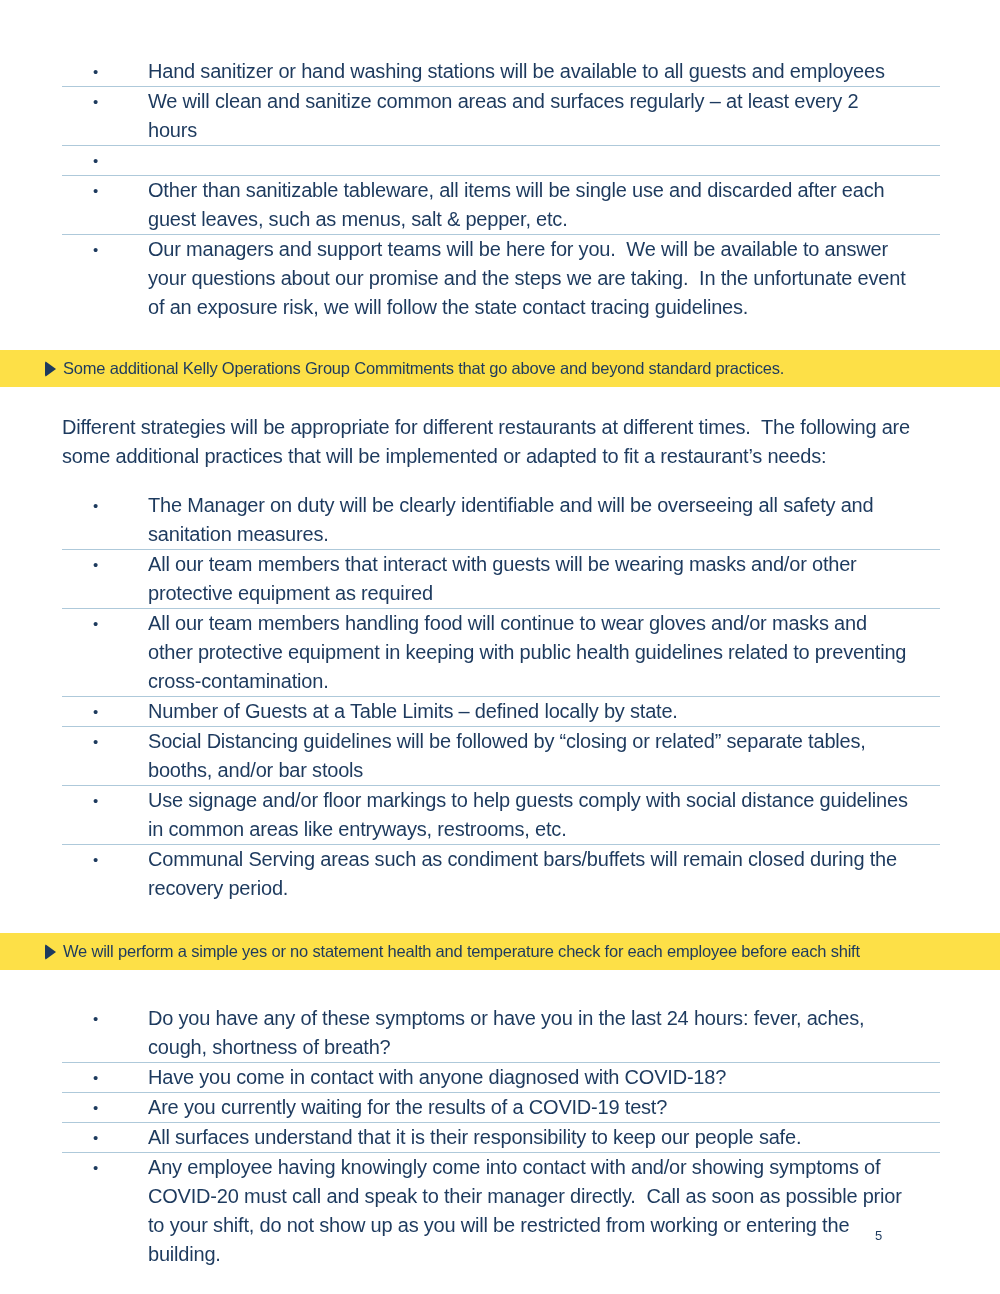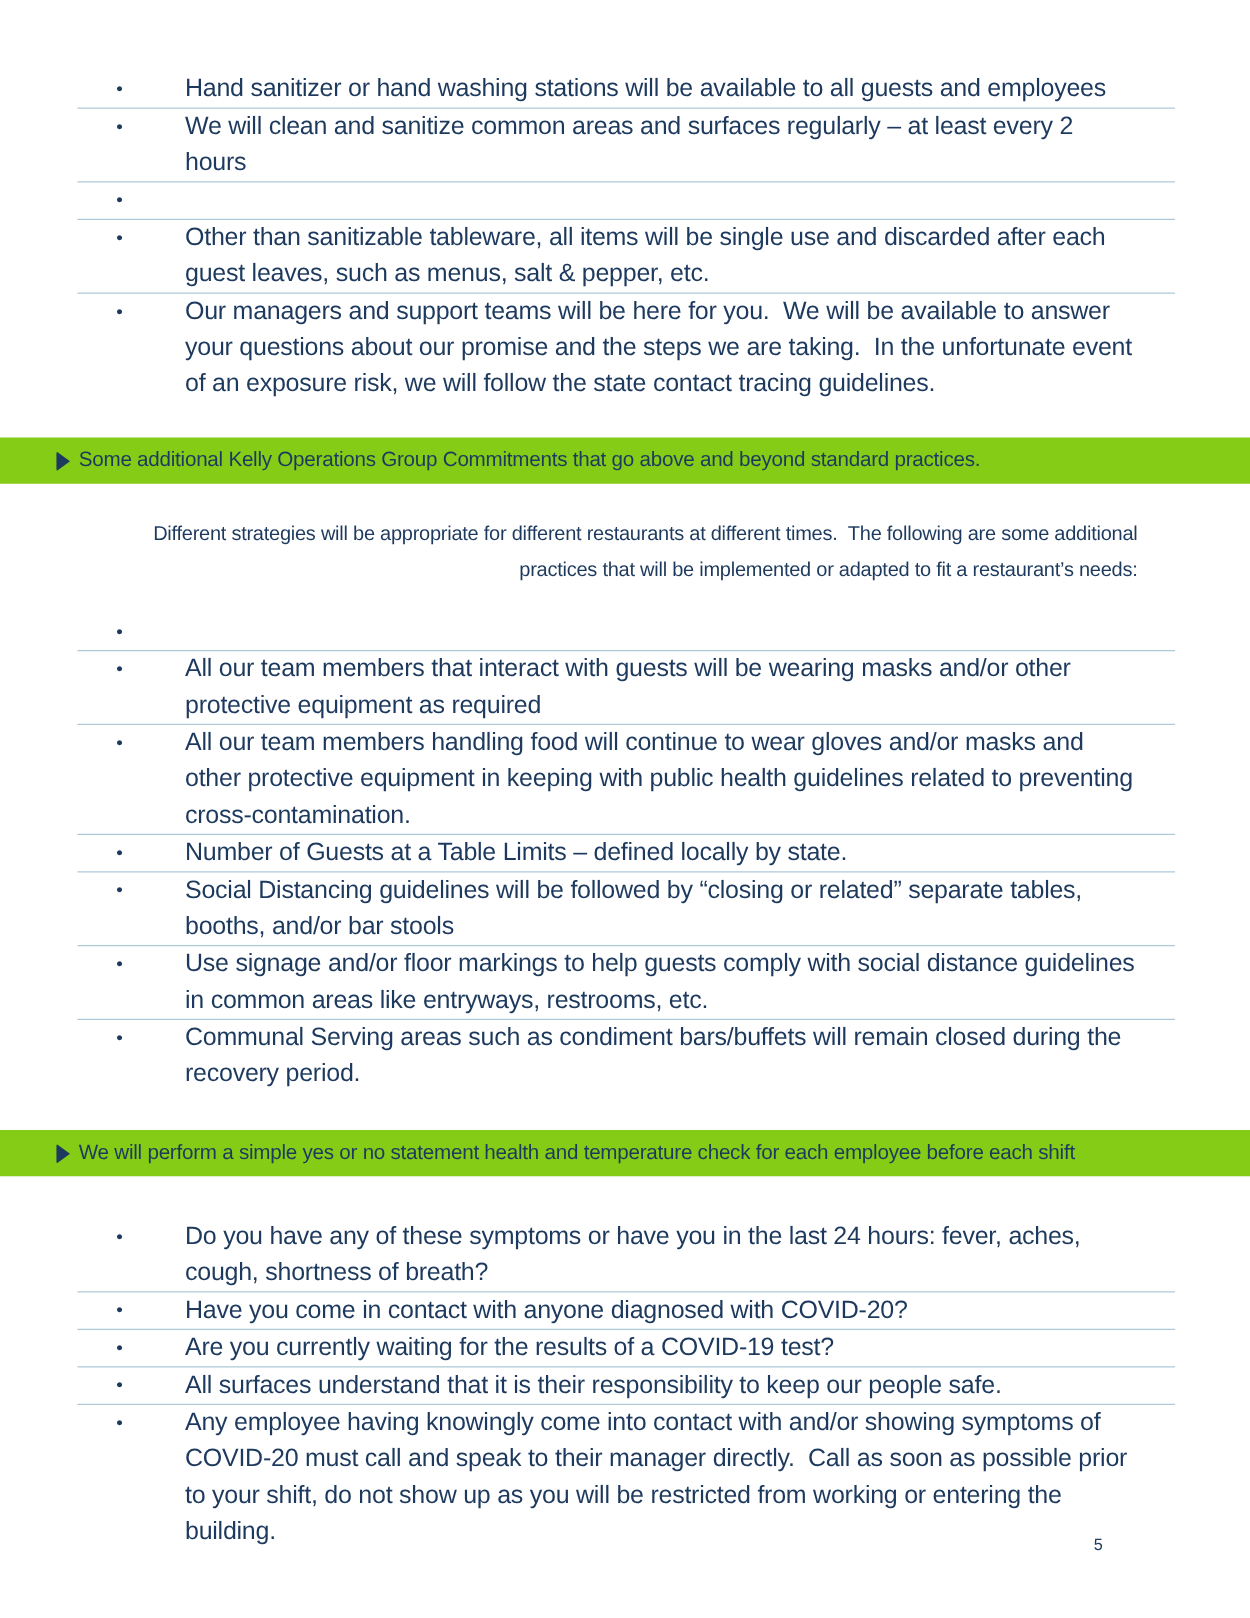--- a/index.html
+++ b/index.html
@@ -29,21 +29,21 @@
     line-height: 29px;
   }
   .item-text {
     flex: 1;
     font-size: 20px;
     line-height: 29px;
     padding-right: 28px;
     white-space: pre-wrap;
   }
   .band {
-    background: #84cc16;
+    background: #fde047;
     display: flex;
     align-items: flex-start;
     padding: 5px 60px 5px 45px;
   }
   .band-one { margin-top: 28px; }
   .band-two { margin-top: 30px; }
   .arrow-icon {
     width: 0; height: 0;
     border-top: 8px solid transparent;
     border-bottom: 8px solid transparent;
@@ -53,24 +53,23 @@
     flex: 0 0 auto;
   }
   .band-text {
     font-size: 16.5px;
     line-height: 27px;
     max-width: 800px;
     white-space: pre-wrap;
   }
   .paragraph {
     margin: 26px 90px 20px 62px;
-    font-size: 16px;
+    font-size: 20px;
     line-height: 29px;
     white-space: pre-wrap;
-    text-align: right;
   }
   .spacer-after-band { height: 34px; }
   .page-number {
     position: absolute;
     top: 1228px;
     right: 118px;
     font-size: 13px;
   }
 </style>
 </head>
@@ -103,20 +102,21 @@
   <div class="band band-one">
     <span class="arrow-icon"></span>
     <p class="band-text">Some additional Kelly Operations Group Commitments that go above and beyond standard practices.</p>
   </div>
 
   <p class="paragraph">Different strategies will be appropriate for different restaurants at different times.  The following are some additional practices that will be implemented or adapted to fit a restaurant’s needs:</p>
 
   <section class="list-block">
     <div class="item">
       <span class="bullet">•</span>
+      <p class="item-text">The Manager on duty will be clearly identifiable and will be overseeing all safety and sanitation measures.</p>
     </div>
     <div class="item">
       <span class="bullet">•</span>
       <p class="item-text">All our team members that interact with guests will be wearing masks and/or other protective equipment as required</p>
     </div>
     <div class="item">
       <span class="bullet">•</span>
       <p class="item-text">All our team members handling food will continue to wear gloves and/or masks and other protective equipment in keeping with public health guidelines related to preventing cross-contamination.</p>
     </div>
     <div class="item">
@@ -144,21 +144,21 @@
 
   <div class="spacer-after-band"></div>
 
   <section class="list-block">
     <div class="item">
       <span class="bullet">•</span>
       <p class="item-text">Do you have any of these symptoms or have you in the last 24 hours: fever, aches, cough, shortness of breath?</p>
     </div>
     <div class="item">
       <span class="bullet">•</span>
-      <p class="item-text">Have you come in contact with anyone diagnosed with COVID-20?</p>
+      <p class="item-text">Have you come in contact with anyone diagnosed with COVID-18?</p>
     </div>
     <div class="item">
       <span class="bullet">•</span>
       <p class="item-text">Are you currently waiting for the results of a COVID-19 test?</p>
     </div>
     <div class="item">
       <span class="bullet">•</span>
       <p class="item-text">All surfaces understand that it is their responsibility to keep our people safe.</p>
     </div>
     <div class="item">

